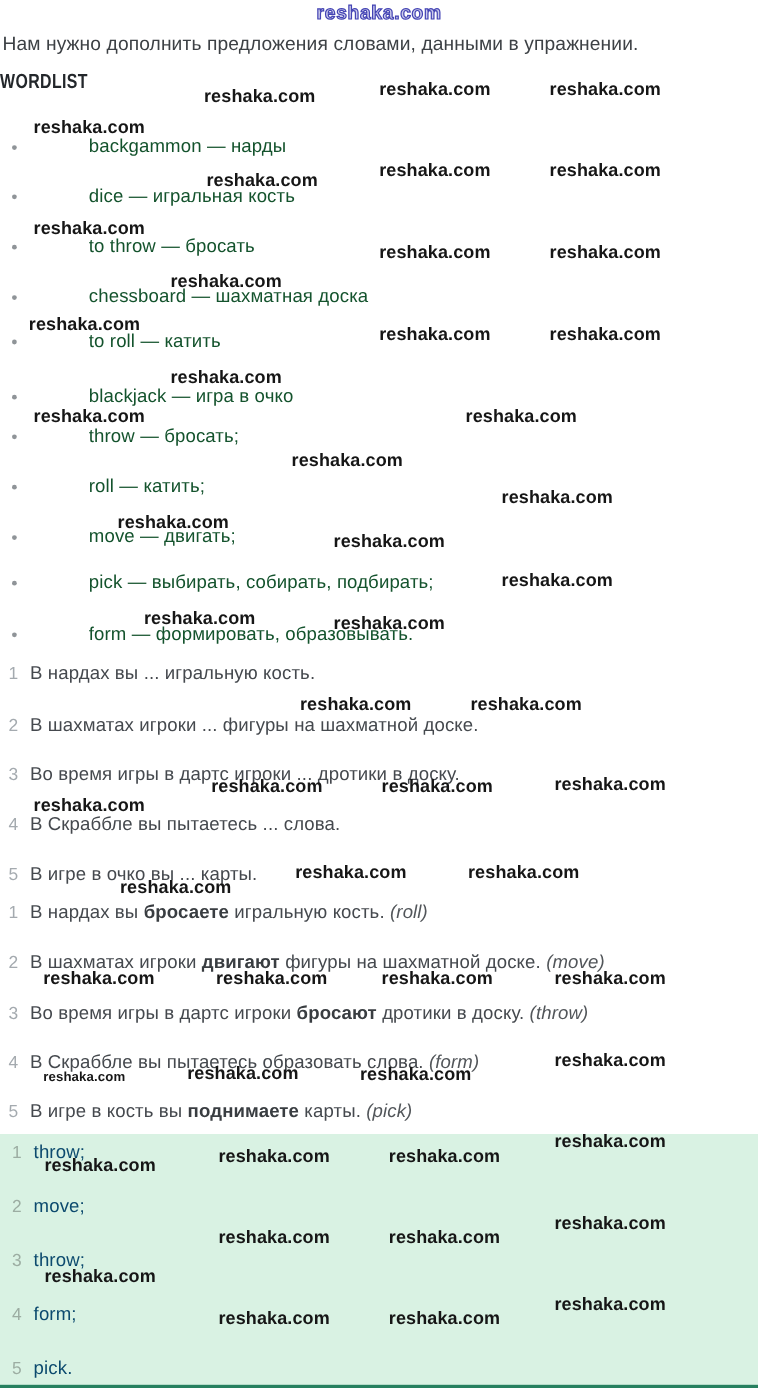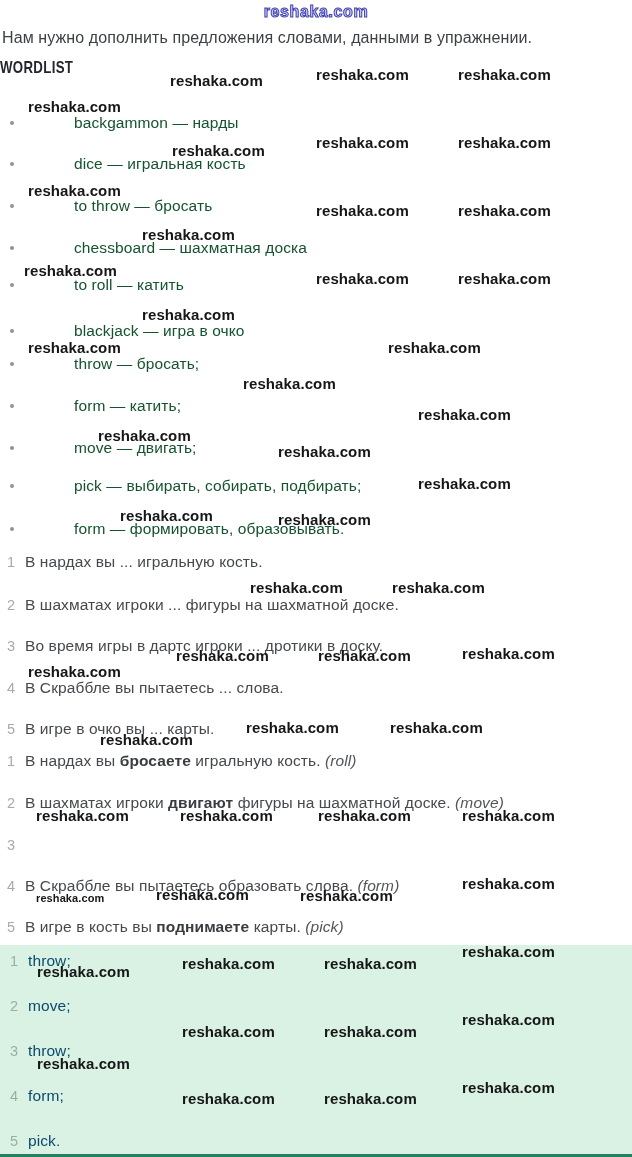--- a/index.html
+++ b/index.html
@@ -97,21 +97,21 @@
     <div class="wl-item" style="top: 322px; text-align: right;">
       <span class="wl-bullet"></span>
       <span class="wl-text">blackjack — игра в очко</span>
     </div>
     <div class="wl-item" style="top: 355px;">
       <span class="wl-bullet"></span>
       <span class="wl-text">throw — бросать;</span>
     </div>
     <div class="wl-item" style="top: 397px;">
       <span class="wl-bullet"></span>
-      <span class="wl-text">form — катить;</span>
+      <span class="wl-text">roll — катить;</span>
     </div>
     <div class="wl-item" style="top: 439px;">
       <span class="wl-bullet"></span>
       <span class="wl-text">move — двигать;</span>
     </div>
     <div class="wl-item" style="top: 477px;">
       <span class="wl-bullet"></span>
       <span class="wl-text">pick — выбирать, собирать, подбирать;</span>
     </div>
     <div class="wl-item" style="top: 520px;">
@@ -141,20 +141,21 @@
     <div class="row-item" style="top: 752px;">
       <span class="row-num">1</span>
       <span class="row-text"><span>В нардах вы </span><b>бросаете</b><span> игральную кость. </span><i>(roll)</i></span>
     </div>
     <div class="row-item" style="top: 794px;">
       <span class="row-num">2</span>
       <span class="row-text"><span>В шахматах игроки </span><b>двигают</b><span> фигуры на шахматной доске. </span><i>(move)</i></span>
     </div>
     <div class="row-item" style="top: 836px;">
       <span class="row-num">3</span>
+      <span class="row-text"><span>Во время игры в дартс игроки </span><b>бросают</b><span> дротики в доску. </span><i>(throw)</i></span>
     </div>
     <div class="row-item" style="top: 877px;">
       <span class="row-num">4</span>
       <span class="row-text"><span>В Скраббле вы пытаетесь образовать слова. </span><i>(form)</i></span>
     </div>
     <div class="row-item" style="top: 918px;">
       <span class="row-num">5</span>
       <span class="row-text"><span>В игре в кость вы </span><b>поднимаете</b><span> карты. </span><i>(pick)</i></span>
     </div>
     <div class="row-item key-item" style="top: 952px;">

